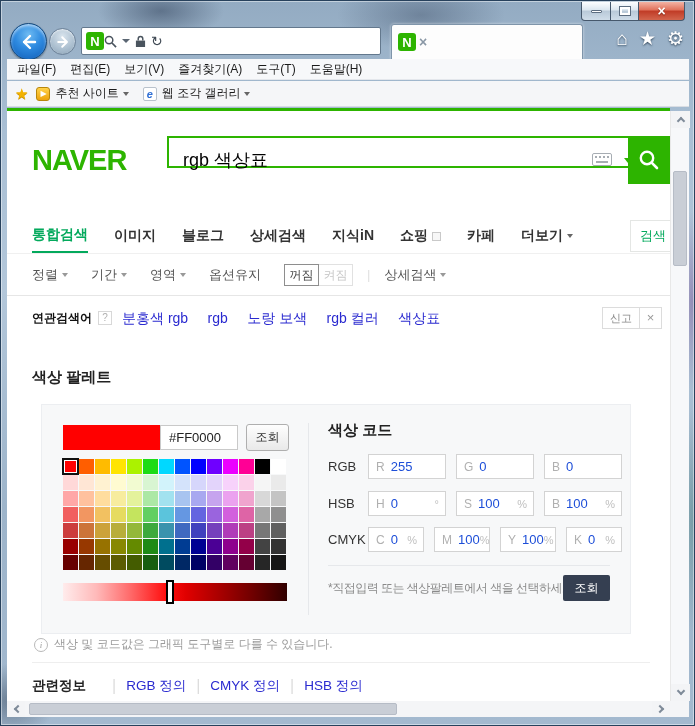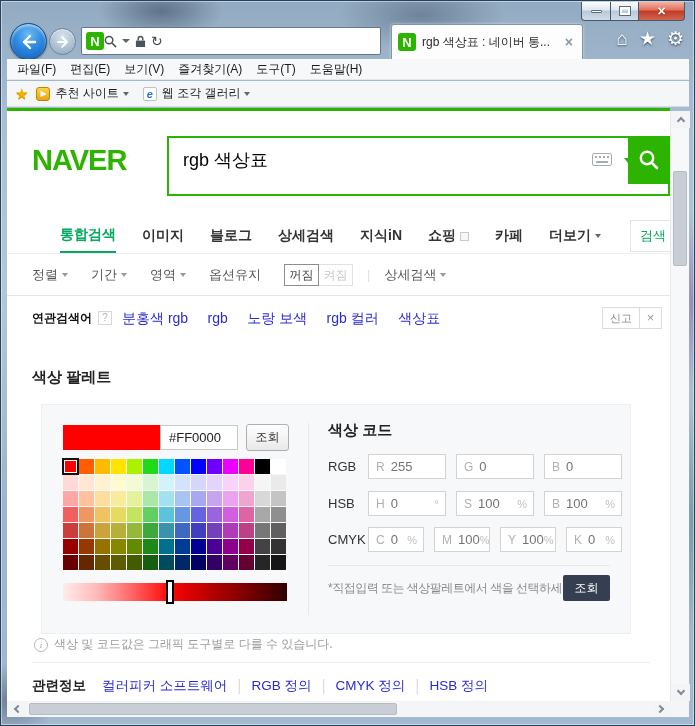--- a/index.html
+++ b/index.html
@@ -55,28 +55,28 @@
   .bing-ic{width:14px;height:14px;border-radius:3px;margin-left:8px;background:linear-gradient(180deg,#ffd24a,#eda30c);
     border:1px solid #b8860b;display:flex;align-items:center;justify-content:center;color:#fff;font-size:8px;}
   .e-ic{width:14px;height:14px;border-radius:2px;margin-left:14px;background:#fff;border:1px solid #b9c2cc;
     display:flex;align-items:center;justify-content:center;color:#2f6fd6;font-weight:bold;font-style:italic;font-size:11px;}
   .favlabel{margin-left:5px;}
   .caret-sm{width:0;height:0;border-left:3px solid transparent;border-right:3px solid transparent;border-top:4px solid #666;margin-left:4px;}
   
   .page{position:absolute;left:6px;top:107px;width:663px;height:593px;background:#fff;overflow:hidden;}
   .greenline{position:absolute;left:0;top:0;width:100%;height:3px;background:var(--naver-green,#2DB400);}
   .logo{position:absolute;left:25px;top:36px;font-size:29px;font-weight:800;letter-spacing:-1px;color:var(--naver-green,#2DB400);}
-  .searchbox{position:absolute;left:160px;top:28px;width:503px;height:60px;border:2px solid var(--naver-green,#2DB400);background:#fff;}
+  .searchbox{position:absolute;left:160px;top:28px;width:503px;height:32px;border:2px solid var(--naver-green,#2DB400);background:#fff;}
   .query{position:absolute;left:14px;top:0;height:44px;line-height:44px;font-size:18px;color:#000;}
   .kb-ic{position:absolute;right:56px;top:15px;}
   .searchbox .dd{position:absolute;right:36px;top:20px;border-left:4px solid transparent;border-right:4px solid transparent;border-top:5px solid var(--naver-green,#2DB400);}
   .sbtn{position:absolute;right:-2px;top:-2px;width:42px;height:48px;background:var(--naver-green,#2DB400);display:flex;align-items:center;justify-content:center;}
   
   .navtabs{position:absolute;left:0;top:110px;width:100%;height:36px;border-bottom:1px solid #f0f0f0;}
-  .navtabs .inner{position:absolute;left:25px;top:0;height:36px;display:flex;align-items:center;margin-left:28px;}
+  .navtabs .inner{position:absolute;left:25px;top:0;height:36px;display:flex;align-items:center;}
   .ntab{font-size:14px;font-weight:bold;color:#333;margin-right:26px;display:flex;align-items:center;height:34px;}
   .ntab.active{color:var(--active-tab-green,#03A95C);border-bottom:2px solid var(--active-tab-green,#03A95C);}
   .sq-ic{width:9px;height:9px;border:1px solid #c9c9c9;background:#f7f7f7;margin-left:4px;}
   .side-search{position:absolute;right:-18px;top:2px;width:58px;height:32px;border:1px solid #e4e6e4;background:#fff;
     line-height:30px;padding-left:9px;color:var(--active-tab-green,#03A95C);font-size:13px;}
   
   .filters{position:absolute;left:0;top:146px;width:100%;height:42px;border-bottom:1px solid #e6e6e6;
     display:flex;align-items:center;padding-left:25px;font-size:13px;color:#555;}
   .fitem{display:flex;align-items:center;margin-right:23px;}
   .fitem .caret-sm{border-top-color:#999;}
@@ -106,21 +106,21 @@
   .pcell.sel{outline:2px solid #111;outline-offset:-1px;box-shadow:inset 0 0 0 2px #fff;}
   .hslider{position:absolute;left:21px;top:178px;width:224px;height:18px;
     background:linear-gradient(90deg,#ffecec 0%,#ffb9b9 15%,#ff6a6a 30%,#ff0f0f 46%,#e00000 55%,#a80000 70%,#6e0000 85%,#300000 100%);}
   .hhandle{position:absolute;top:-3px;width:8px;height:24px;border:2px solid #000;box-shadow:inset 0 0 0 2px #fff;background:#e00000;margin-left:-5px;}
   .wdiv{position:absolute;left:266px;top:18px;bottom:18px;width:1px;background:#e6e8eb;}
   .code-title{position:absolute;left:286px;top:16px;font-size:15px;font-weight:bold;color:#222;}
   .crow{position:absolute;left:286px;height:25px;display:flex;align-items:center;}
   .crow .clabel{width:40px;font-size:13px;color:#333;}
   .ci{height:25px;background:#fff;border:1px solid #d3d3d3;display:flex;align-items:center;margin-right:10px;}
   .ci i{font-style:normal;color:#b0b0b0;font-size:12px;margin:0 6px 0 7px;}
-  .ci b{font-weight:normal;color:#737373;font-size:13px;flex:1;}
+  .ci b{font-weight:normal;color:#1d4ed8;font-size:13px;flex:1;}
   .ci u{text-decoration:none;color:#c0c0c0;font-size:11px;margin-right:6px;}
   .ci.w78{width:78px;} .ci.w56{width:56px;margin-right:10px;}
   .cdiv2{position:absolute;left:286px;right:20px;top:160px;height:1px;background:#e6e8eb;}
   .cnote{position:absolute;left:286px;top:170px;font-size:12px;color:#8a8a8a;line-height:26px;letter-spacing:-0.5px;}
   .lookup2{position:absolute;right:20px;top:170px;width:47px;height:26px;background:var(--submit-navy,#353F51);color:#fff;
     font-size:12px;text-align:center;line-height:26px;border-radius:2px;}
   
   .infonote{position:absolute;left:27px;top:528px;display:flex;align-items:center;font-size:12px;color:#9b9b9b;}
   .info-ic{width:14px;height:14px;border-radius:50%;border:1px solid #b9b9b9;color:#a0a0a0;font-size:9px;font-style:italic;
     text-align:center;line-height:12px;margin-right:6px;font-family:"Liberation Serif",serif;}
@@ -182,21 +182,20 @@
         <svg width="11" height="13" viewBox="0 0 12 14">
           <rect x="1" y="6" width="10" height="7" fill="#4a545e"></rect>
           <path d="M3.5 6 V4 a2.5 2.5 0 0 1 5 0 V6" stroke="#4a545e" stroke-width="1.6" fill="none"></path>
         </svg>
         <span class="refresh">↻</span>
       </span>
     </div>
 
     <div class="tab">
       <span class="favicon">N</span>
-      <span class="tab-title">rgb 색상표 : 네이버 통...</span>
       <span class="tab-close">×</span>
     </div>
 
     <div class="cmdicons">
       <span class="cmdicon">⌂</span>
       <span class="cmdicon">★</span>
       <span class="cmdicon">⚙</span>
     </div>
   </div>
 
@@ -489,21 +488,20 @@
       <div class="lookup2">조회</div>
     </div>
 
     <div class="infonote">
       <span class="info-ic">i</span>
       <span>색상 및 코드값은 그래픽 도구별로 다를 수 있습니다.</span>
     </div>
     <div class="fdiv"></div>
     <div class="relinfo">
       <span class="rlabel">관련정보</span>
-      <a href="#">컬러피커 소프트웨어</a>
         <span class="sep">|</span>
       <a href="#">RGB 정의</a>
         <span class="sep">|</span>
       <a href="#">CMYK 정의</a>
         <span class="sep">|</span>
       <a href="#">HSB 정의</a>
     </div>
   </div>
 
   <div class="vscroll">

